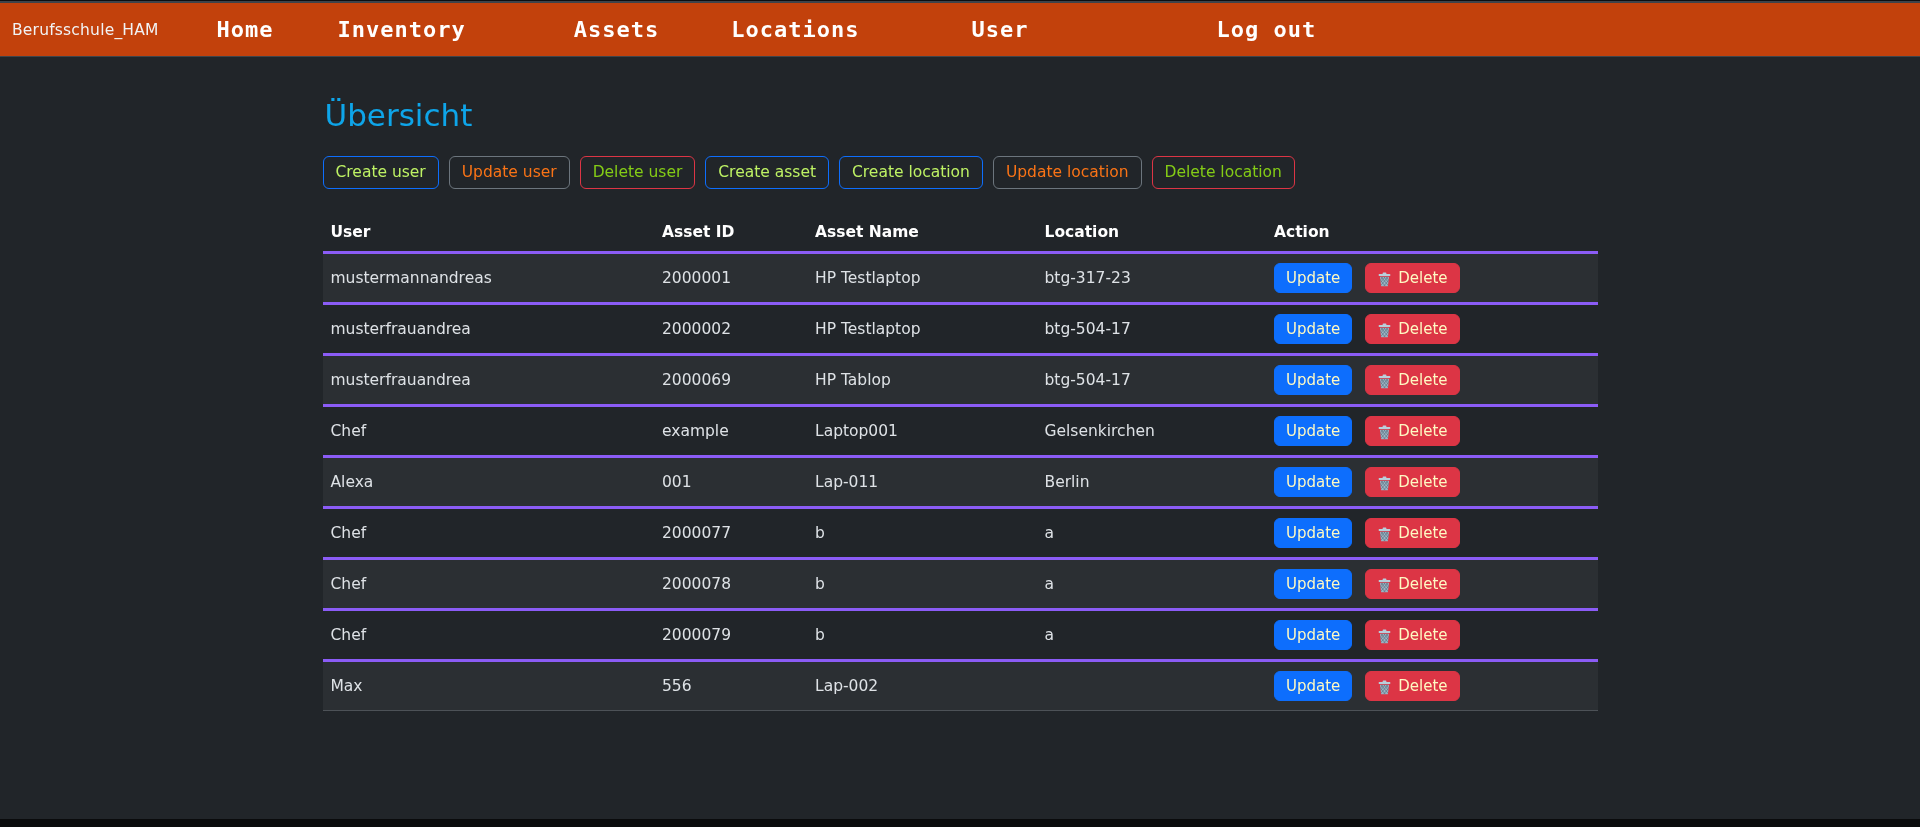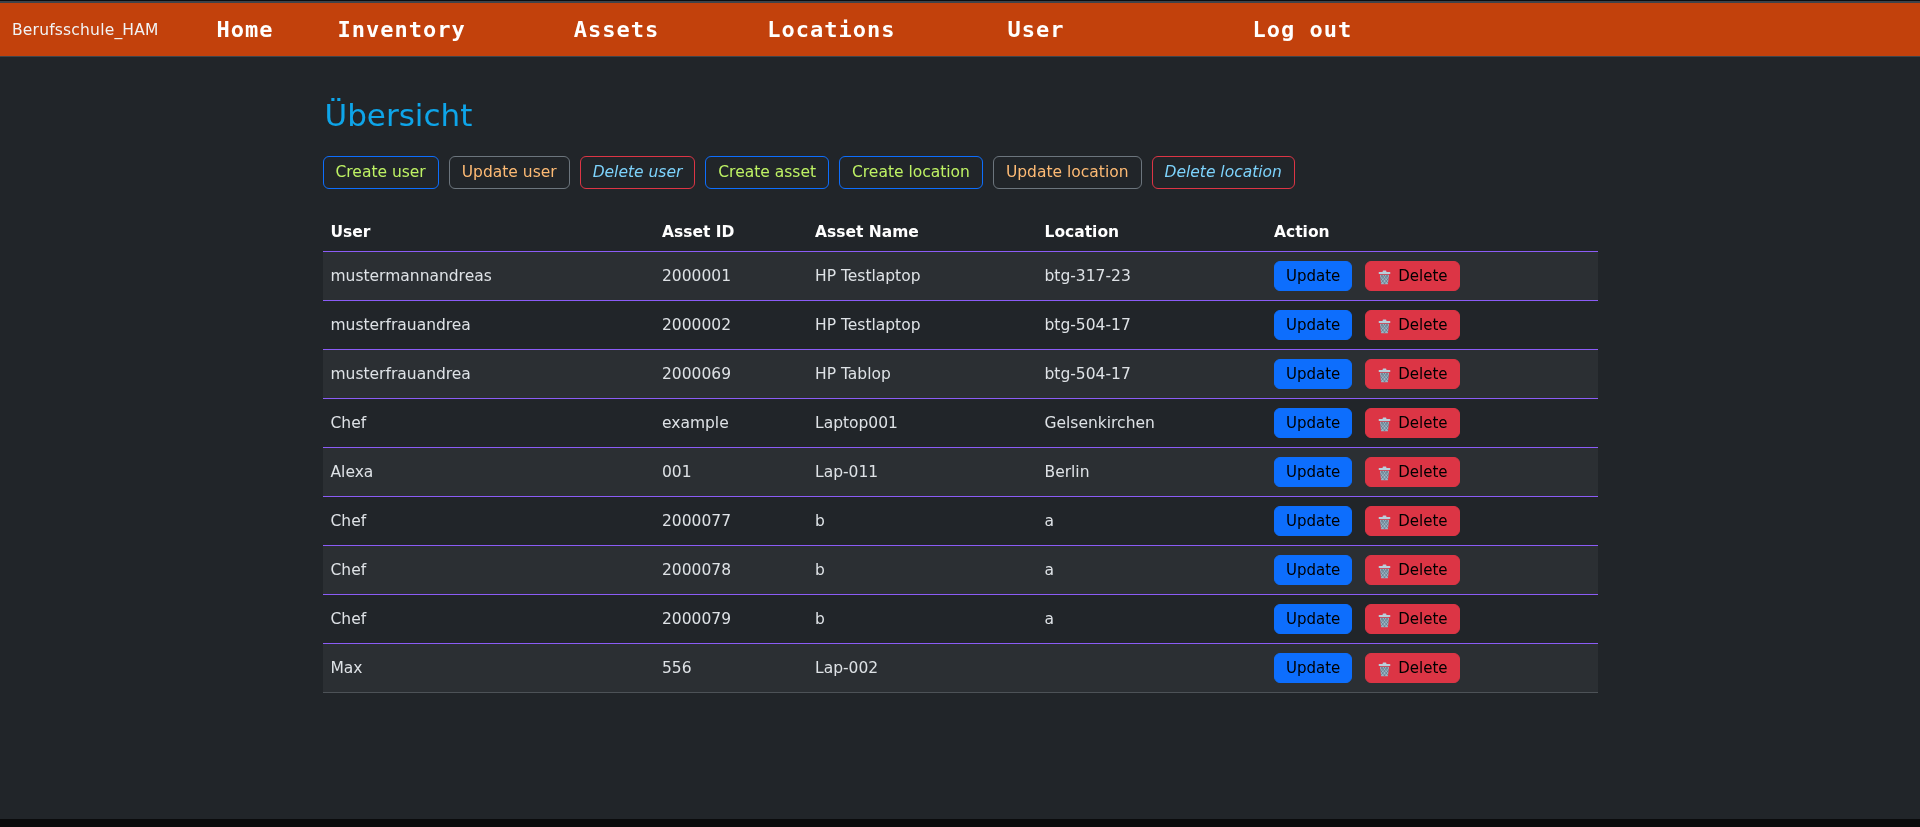--- a/index.html
+++ b/index.html
@@ -37,21 +37,21 @@
     font-weight:600;
     letter-spacing:1px;
     color:#ffffff;
     text-decoration:none;
     white-space:pre;
     cursor:pointer;
   }
   .nav-links a:nth-of-type(1){margin-left:16px;}
   .nav-links a:nth-of-type(2){margin-left:64px;}
   .nav-links a:nth-of-type(3){margin-left:108px;}
-  .nav-links a:nth-of-type(4){margin-left:108px;}
+  .nav-links a:nth-of-type(4){margin-left:72px;}
   .nav-links a:nth-of-type(5){margin-left:112px;}
   .nav-links a:nth-of-type(6){margin-left:188px;}
   
   .container{width:1275px;margin:0 auto;}
   .page-title{
     margin:40px 0 0 2px;
     font-size:31px;
     font-weight:500;
     color:#0ea5e9;
   }
@@ -61,53 +61,53 @@
     border:1px solid;
     border-radius:6px;
     padding:5px 12px;
     font-size:15.5px;
     font-family:inherit;
     margin-right:10px;
     cursor:pointer;
     line-height:21px;
   }
   .btn-outline.primary{color:#bef264;border-color:#0d6efd;}
-  .btn-outline.secondary{color:#fdba74;border-color:#6c757d;}
-  .btn-outline.danger{color:#7dd3fc;border-color:#dc3545;font-style:italic;}
+  .btn-outline.secondary{color:#f97316;border-color:#6c757d;}
+  .btn-outline.danger{color:#84cc16;border-color:#dc3545;}
   
   table{
     width:100%;
     margin-top:24px;
     border-collapse:collapse;
     font-size:15.5px;
   }
   th{
     text-align:left;
     color:#ffffff;
     font-weight:700;
     padding:7px 8px;
     line-height:24px;
   }
-  tbody tr{border-top:1px solid #8b5cf6;}
+  tbody tr{border-top:3px solid #8b5cf6;}
   tbody tr:last-of-type{border-bottom:1px solid #4d5257;}
   tbody tr:nth-of-type(odd){background:#2b2f33;}
   td{
     padding:12px 8px;
     line-height:24px;
     color:#dee2e6;
     vertical-align:middle;
   }
   td.action-cell{padding:9px 8px;}
   .btn-solid{
     border:1px solid transparent;
     border-radius:6px;
     padding:3px 11px;
     font-size:15px;
     font-family:inherit;
-    color:#000000;
+    color:#fef9c3;
     cursor:pointer;
     line-height:22px;
     display:inline-flex;
     align-items:center;
     gap:6px;
     vertical-align:middle;
   }
   .btn-update{background:#0d6efd;border-color:#0d6efd;margin-right:8px;}
   .btn-delete{background:#dc3545;border-color:#dc3545;}
   .trash-icon{display:inline-block;width:15px;height:15px;}

